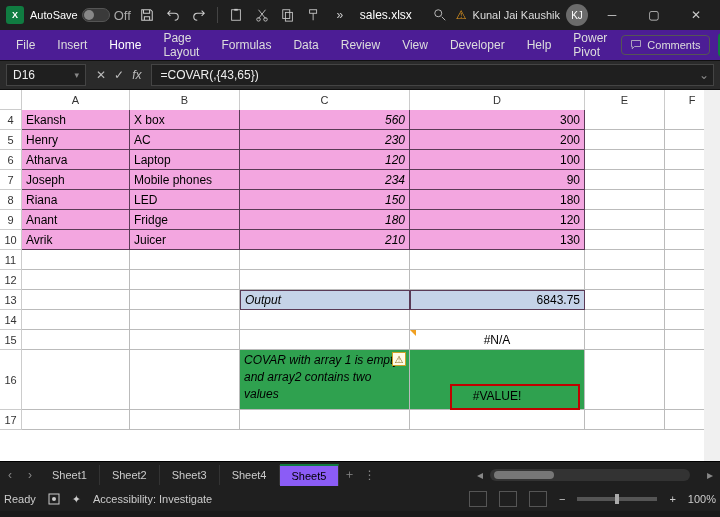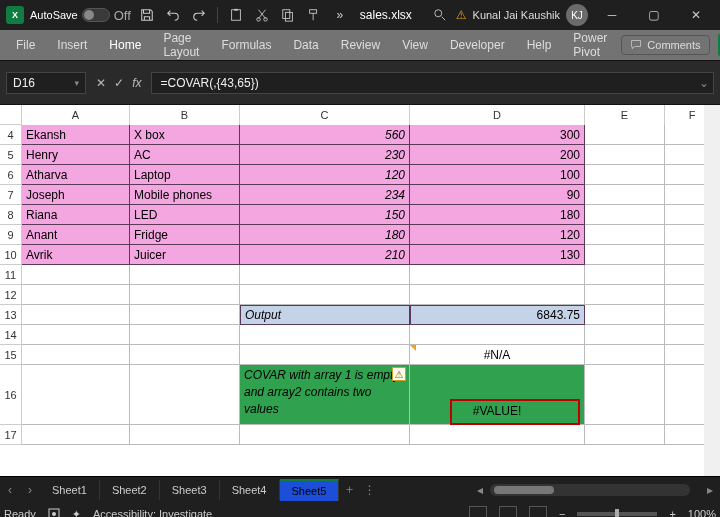--- a/index.html
+++ b/index.html
@@ -9,27 +9,27 @@
 .autosave{display:flex;align-items:center;gap:4px;font-size:11px;}
 .toggle{width:28px;height:14px;background:#3a3a3a;border-radius:7px;border:1px solid #555;position:relative;}
 .toggle::after{content:"";position:absolute;left:1px;top:1px;width:10px;height:10px;background:#888;border-radius:50%;}
 .tb-icon{width:20px;height:20px;display:flex;align-items:center;justify-content:center;color:#ccc;cursor:pointer;font-size:12px;}
 .tb-sep{width:1px;height:16px;background:#444;margin:0 2px;}
 .title-file{flex:0 0 auto;font-size:12px;color:#fff;margin-left:4px;}
 .title-spacer{flex:1;}
 .user-badge{width:22px;height:22px;border-radius:50%;background:#6b6b6b;display:flex;align-items:center;justify-content:center;font-size:10px;}
 .warn-ico{color:#f0a020;font-size:12px;}
 .win-btn{width:36px;height:28px;display:flex;align-items:center;justify-content:center;color:#ccc;cursor:pointer;}
-.ribbon{height:30px;background:#737373;display:flex;align-items:center;padding:0 6px;gap:2px;}
+.ribbon{height:30px;background:#4c1d95;display:flex;align-items:center;padding:0 6px;gap:2px;}
 .ribbon .tab{padding:6px 10px;font-size:12px;color:#ddd;cursor:pointer;border-radius:4px;}
 .ribbon .tab.home{color:#fff;}
 .ribbon-spacer{flex:1;}
 .comments-btn{display:flex;align-items:center;gap:5px;border:1px solid #555;border-radius:4px;padding:3px 8px;font-size:11px;color:#ddd;cursor:pointer;}
 .share-btn{width:24px;height:24px;background:#107c41;border-radius:4px;display:flex;align-items:center;justify-content:center;margin-left:6px;cursor:pointer;}
-.fxbar{height:45px;background:#2a2a2a;display:flex;align-items:center;border-top:1px solid #111;border-bottom:1px solid #111;}
+.fxbar{height:30px;background:#2a2a2a;display:flex;align-items:center;border-top:1px solid #111;border-bottom:1px solid #111;}
 .namebox{width:80px;height:22px;background:#1f1f1f;border:1px solid #444;margin-left:6px;display:flex;align-items:center;padding:0 6px;color:#eee;font-size:12px;justify-content:space-between;}
 .fx-icons{display:flex;align-items:center;gap:8px;margin:0 10px;color:#bbb;}
 .fx-input{flex:1;background:#1f1f1f;border:1px solid #444;height:22px;display:flex;align-items:center;padding:0 8px;color:#eee;font-size:12px;margin-right:6px;position:relative;}
 .fx-expand{position:absolute;right:4px;color:#888;}
 .grid{position:relative;background:#fff;color:#000;height:371px;width:720px;overflow:hidden;}
 .colhead{position:absolute;top:0;left:0;right:0;height:20px;background:#fff;display:flex;border-bottom:1px solid #ccc;}
 .rownums{position:absolute;top:20px;left:0;width:22px;}
 .rn{height:20px;background:#fff;border-bottom:1px solid #ccc;border-right:1px solid #ccc;display:flex;align-items:center;justify-content:center;font-size:11px;color:#333;}
 .rn.tall{height:60px;}
 .ch{height:20px;border-right:1px solid #ccc;display:flex;align-items:center;justify-content:center;font-size:11px;color:#333;background:#fff;}
@@ -45,21 +45,21 @@
 .center{justify-content:center;}
 .bluehdr{background:#c5d3e8;border:1px solid #5a3a56;}
 .green{background:#2fa14f;color:#000;}
 .redbox{position:absolute;border:2px solid #c00000;pointer-events:none;}
 .err-tri{position:absolute;width:0;height:0;border-left:6px solid transparent;border-top:6px solid #f0a020;}
 .err-badge{position:absolute;width:14px;height:14px;background:#fffbe6;border:1px solid #c9a227;display:flex;align-items:center;justify-content:center;font-size:10px;color:#8a6d1f;}
 .vscroll{position:absolute;right:0;top:0;bottom:0;width:16px;background:#f0f0f0;}
 .sheetbar{height:26px;background:#1f1f1f;display:flex;align-items:center;border-top:1px solid #000;}
 .sb-nav{width:20px;display:flex;align-items:center;justify-content:center;color:#888;cursor:pointer;}
 .sheet-tab{padding:4px 12px;font-size:11px;color:#ccc;cursor:pointer;border-right:1px solid #333;}
-.sheet-tab.active{background:#1d4ed8;color:#000;border-top:2px solid #107c41;}
+.sheet-tab.active{background:#8b5cf6;color:#000;border-top:2px solid #107c41;}
 .sb-spacer{flex:1;}
 .hscroll{width:200px;height:12px;background:#333;border-radius:6px;margin-right:10px;position:relative;}
 .hscroll::after{content:"";position:absolute;left:4px;top:2px;width:60px;height:8px;background:#777;border-radius:4px;}
 .status{height:24px;background:#1f1f1f;display:flex;align-items:center;padding:0 4px;gap:12px;font-size:11px;color:#ccc;}
 .status-spacer{flex:1;}
 .zoom-slider{width:80px;height:4px;background:#555;position:relative;}
 .zoom-slider::after{content:"";position:absolute;left:38px;top:-3px;width:4px;height:10px;background:#aaa;}
 .view-btn{width:18px;height:16px;border:1px solid #555;cursor:pointer;}
 svg{display:block;}
 </style>

